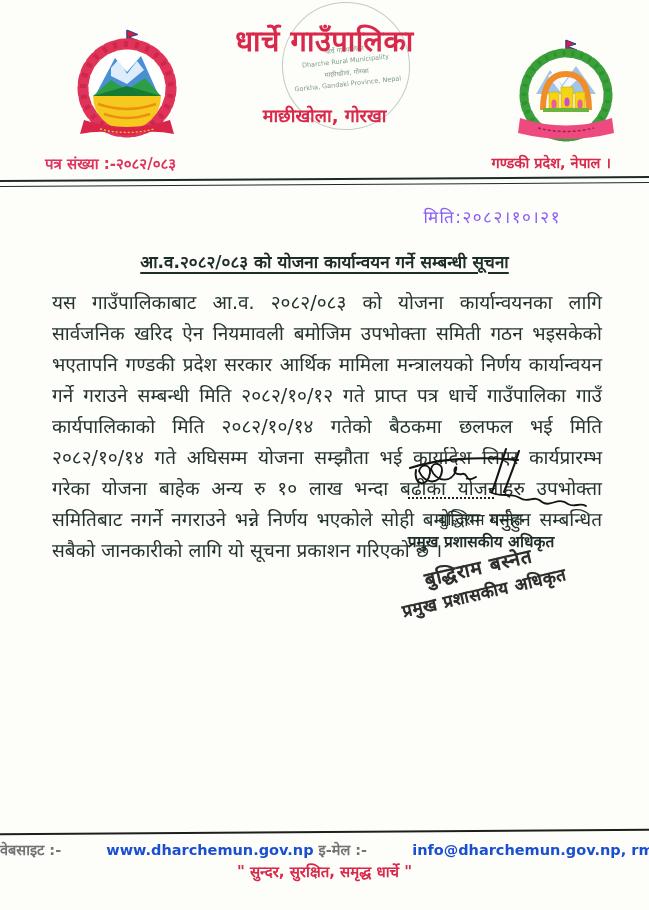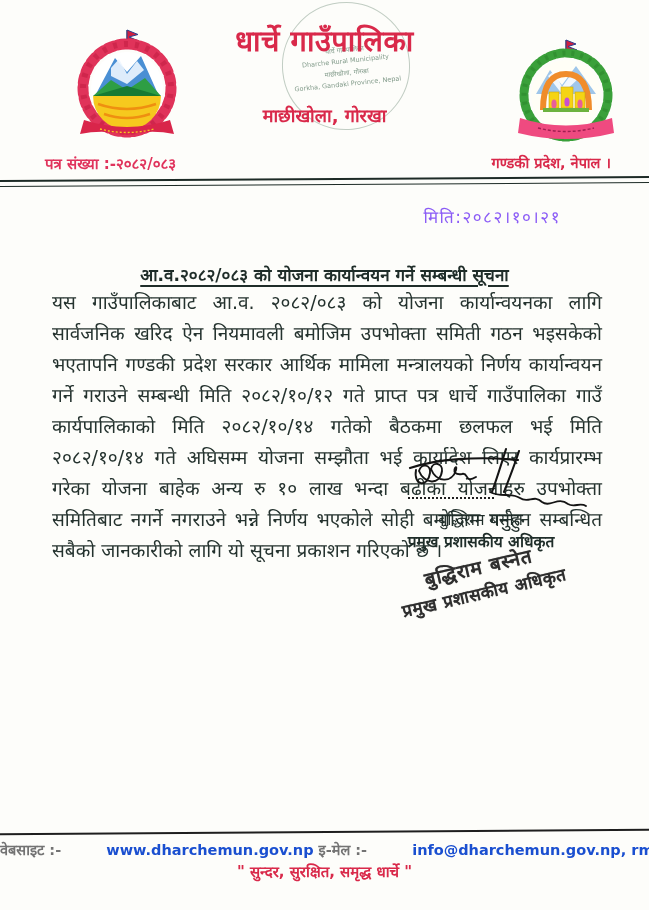--- a/index.html
+++ b/index.html
@@ -30,21 +30,21 @@
   .rule-double{
     position:absolute;top:178px;left:-4px;width:660px;height:4px;
     border-top:2px solid #1d2b26;border-bottom:1.5px solid #1d2b26;
     transform:rotate(-0.35deg);
   }
   
   .date{position:absolute;top:205px;right:88px;font-size:17px;letter-spacing:1.5px;color:#8b5cf6;}
   .title{
     position:absolute;top:250px;left:0;width:100%;text-align:center;
     font-size:17px;font-weight:bold;color:#1f2d29;
-    text-decoration:underline;text-underline-offset:4px;text-decoration-thickness:1.5px;margin-top:13px;
+    text-decoration:underline;text-underline-offset:4px;text-decoration-thickness:1.5px;
   }
   .body-par{
     position:absolute;top:287px;left:52px;width:550px;
     font-size:19px;line-height:31px;text-align:justify;color:#24322e;
   }
   
   .sig-svg{position:absolute;left:402px;top:446px;z-index:3;}
   .sig-dots{position:absolute;left:408px;top:497px;width:86px;border-bottom:2.5px dotted #1f1f1f;}
   .sig-name{position:absolute;top:508px;left:398px;width:165px;text-align:center;font-size:16px;font-weight:500;color:#1f2d29;}
   .sig-desig{position:absolute;top:530px;left:386px;width:190px;text-align:center;font-size:15.5px;font-weight:bold;color:#1f2d29;}

